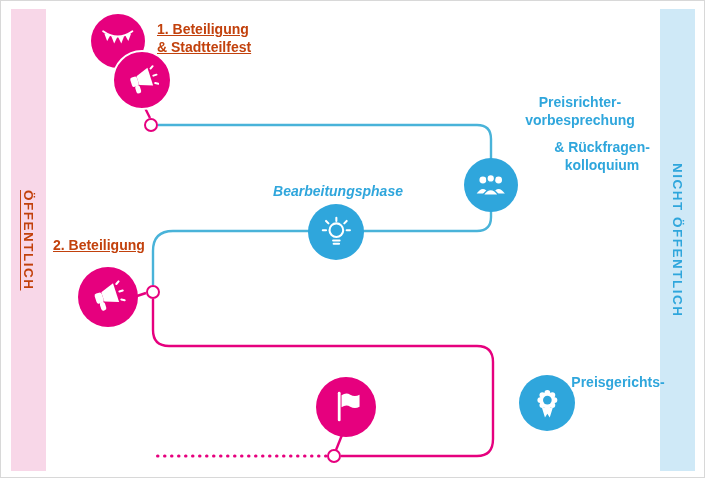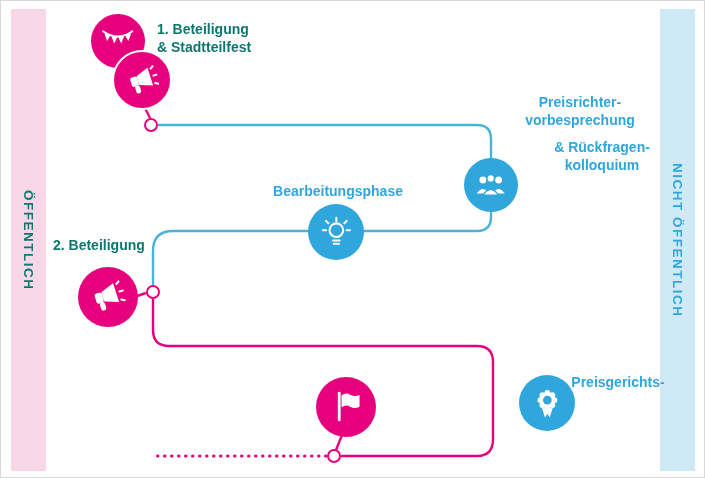--- a/index.html
+++ b/index.html
@@ -11,21 +11,21 @@
   .sidebar {
     position:absolute; top:8px; height:462px; width:35px;
     display:flex; align-items:center; justify-content:center;
   }
   .sidebar.left  { left:10px;  background:#f8d7e8; }
   .sidebar.right { left:659px; background:#cfe9f7; }
   .vtext {
     writing-mode:vertical-rl; text-orientation:mixed;
     font-weight:bold; font-size:13.5px; letter-spacing:1.5px; white-space:nowrap;
   }
-  .pink-text { color:#0f766e; }
+  .pink-text { color:#c2410c;text-decoration:underline; }
   .blue-text { color:#2fa6dc; }
 
   .paths { position:absolute; left:0; top:0; }
   .p-blue   { stroke:#49b3d9; stroke-width:2.4; fill:none; }
   .p-pink   { stroke:#e6007e; stroke-width:2.4; fill:none; }
   .p-dotted { stroke:#e6007e; stroke-width:3; fill:none; stroke-dasharray:0.5 6.5; stroke-linecap:round; }
 
   .node {
     position:absolute; border-radius:50%;
     display:flex; align-items:center; justify-content:center; box-sizing:border-box;
@@ -160,21 +160,21 @@
 
   <div class="label blue-text tc" style="left:520px;top:137px;width:162px;">
     <div>&amp; Rückfragen-</div>
     <div>kolloquium</div>
   </div>
   <div class="label blue-text tc" style="left:498px;top:92px;width:162px;">
     <div>Preisrichter-</div>
     <div>vorbesprechung</div>
   </div>
 
-  <div class="label blue-text tc" style="left:252px;top:181px;width:170px;">
+  <div class="label blue-text tc" style="left:252px;top:181px;width:170px;font-style:italic;">
     <div>Bearbeitungsphase</div>
   </div>
 
   <div class="label pink-text" style="left:52px;top:235px;">
     <div>2. Beteiligung</div>
   </div>
 
   <div class="label blue-text tc" style="left:552px;top:348px;width:130px;margin-top:24px;">
     <div>Preisgerichts-</div>
   </div>

